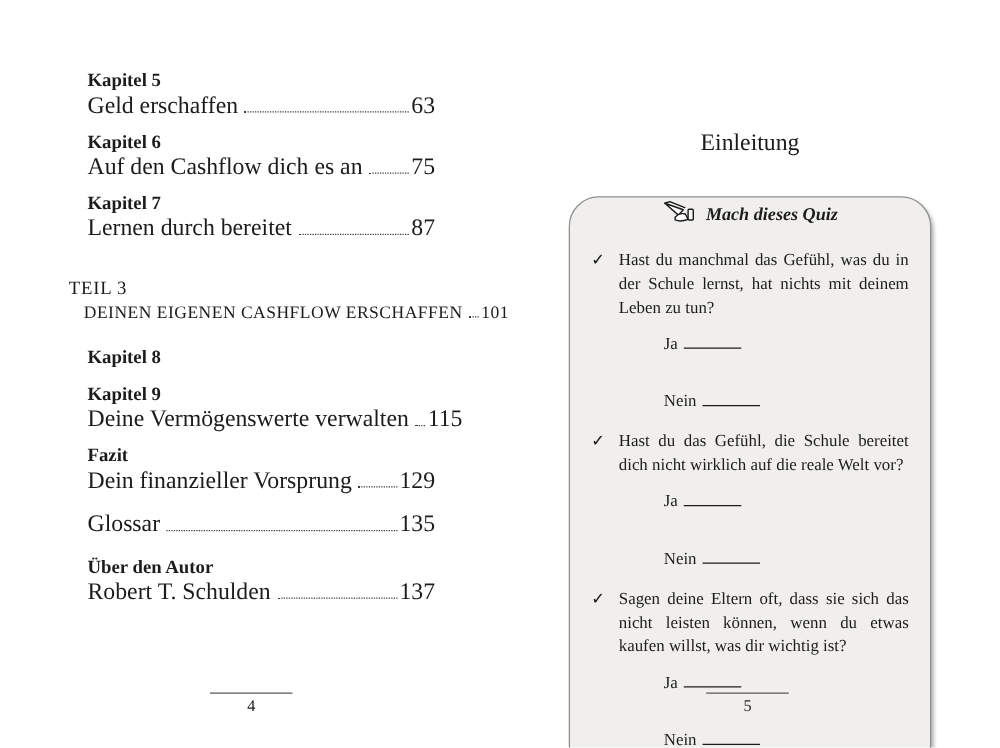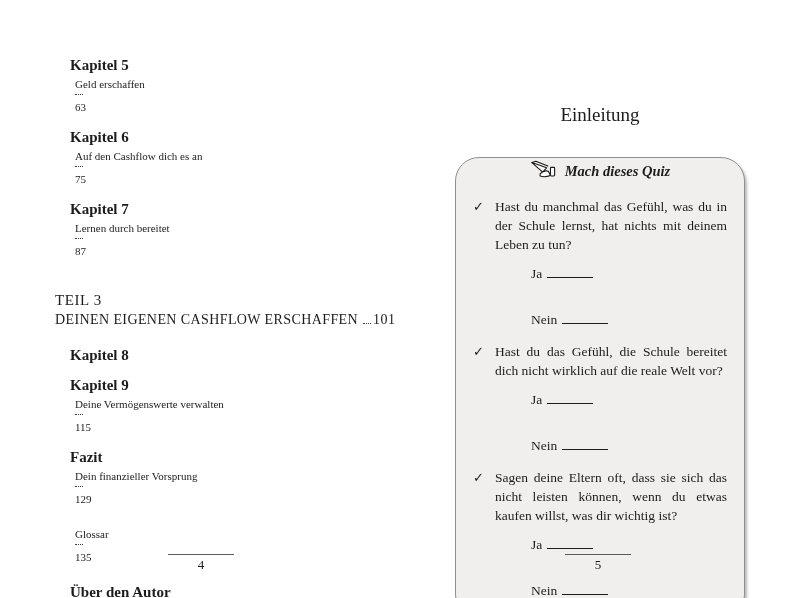--- a/index.html
+++ b/index.html
@@ -4,27 +4,27 @@
 <style>
   html,body{margin:0;padding:0;}
   body{
     width:800px;height:598px;background:#ffffff;color:#1c1c1c;
     font-family:"Liberation Serif", serif;position:relative;overflow:hidden;
   }
   
   .page-left{position:absolute;left:55px;top:56px;width:293px;}
   .toc-entry{margin-bottom:11px;padding-left:15px;}
   .toc-heading{font-weight:bold;font-size:15px;line-height:19px;}
-  .toc-line{display:flex;align-items:baseline;font-size:11px;line-height:19px;flex-direction:column;}
+  .toc-line{display:flex;align-items:baseline;font-size:19px;line-height:19px;}
   .toc-title{white-space:nowrap;}
   .leader{flex:1 1 auto;min-width:8px;border-bottom:1.6px dotted #3c3c3c;margin:0 2px 3px 5px;}
   .toc-page{white-space:nowrap;}
   .part-section{margin:29px 0 17px 0;}
   .part-label{font-size:15px;letter-spacing:.6px;line-height:20px;}
-  .part-line{display:flex;align-items:baseline;font-size:14px;letter-spacing:.4px;line-height:19px;}
+  .part-line{display:flex;align-items:baseline;font-size:14px;letter-spacing:.4px;line-height:19px;margin-left:12px;}
   
   .page-right{position:absolute;left:430px;top:103px;width:340px;text-align:center;}
   .kicker{font-size:19px;line-height:23px;}
   .intro-title{font-size:25px;font-weight:bold;line-height:31px;margin-top:5px;}
   .quiz-card{
     margin:31px auto 0;width:290px;box-sizing:border-box;text-align:left;
     background:#f0efed;border:1px solid #8f8f8f;border-radius:24px;
     box-shadow:2px 3px 3px rgba(0,0,0,.28);
     padding:2px 17px 16px;
   }

